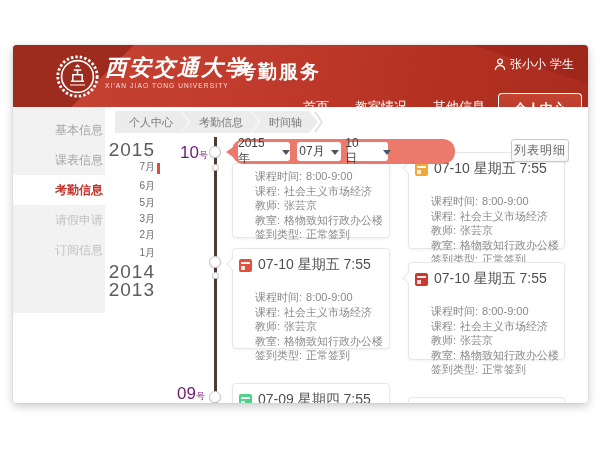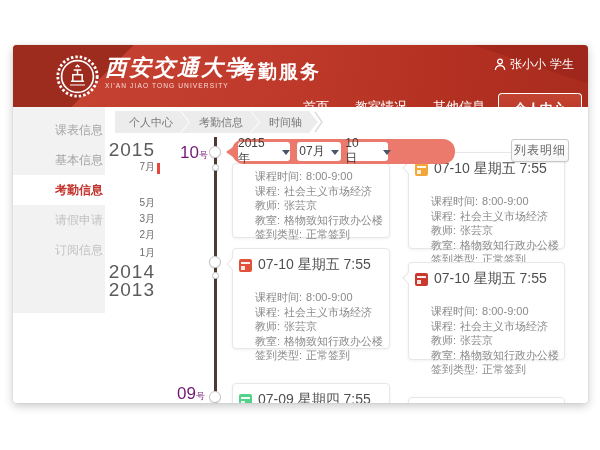--- a/index.html
+++ b/index.html
@@ -144,38 +144,39 @@
       <div class="nav-item">首页</div>
       <div class="nav-item">教室情况</div>
       <div class="nav-item">其他信息</div>
       <div class="nav-item active">个人中心</div>
     </div>
   </div>
 
   <div class="content">
 
     <div class="sidebar">
+      <div class="side-item">基本信息</div>
       <div class="side-item">课表信息</div>
-      <div class="side-item">基本信息</div>
       <div class="side-item active">考勤信息</div>
       <div class="side-item dim">请假申请</div>
       <div class="side-item dim">订阅信息</div>
     </div>
 
     <div class="crumbs">
       <div class="crumb first">个人中心</div>
       <div class="crumb">考勤信息</div>
       <div class="crumb">时间轴</div>
       <svg class="crumb-tail" width="10" height="22" viewBox="0 0 10 22">
         <path d="M1 1 L8 11 L1 21" fill="none" stroke="#dcdcdc" stroke-width="1.5"></path>
       </svg>
     </div>
 
     <div class="axis-label ax-year" style="top:32px">2015</div>
     <div class="axis-label ax-month" style="top:53px">7月</div>
+    <div class="axis-label ax-month" style="top:72px">6月</div>
     <div class="axis-label ax-month" style="top:89px">5月</div>
     <div class="axis-label ax-month" style="top:105px">3月</div>
     <div class="axis-label ax-month" style="top:121px">2月</div>
     <div class="axis-label ax-month" style="top:139px">1月</div>
     <div class="axis-label ax-year" style="top:154px">2014</div>
     <div class="axis-label ax-year" style="top:172px">2013</div>
     <div class="month-tick"></div>
 
     <div class="day-label" style="left:167px; top:36px">
       <span class="day-num">10</span><span class="day-suf">号</span>

